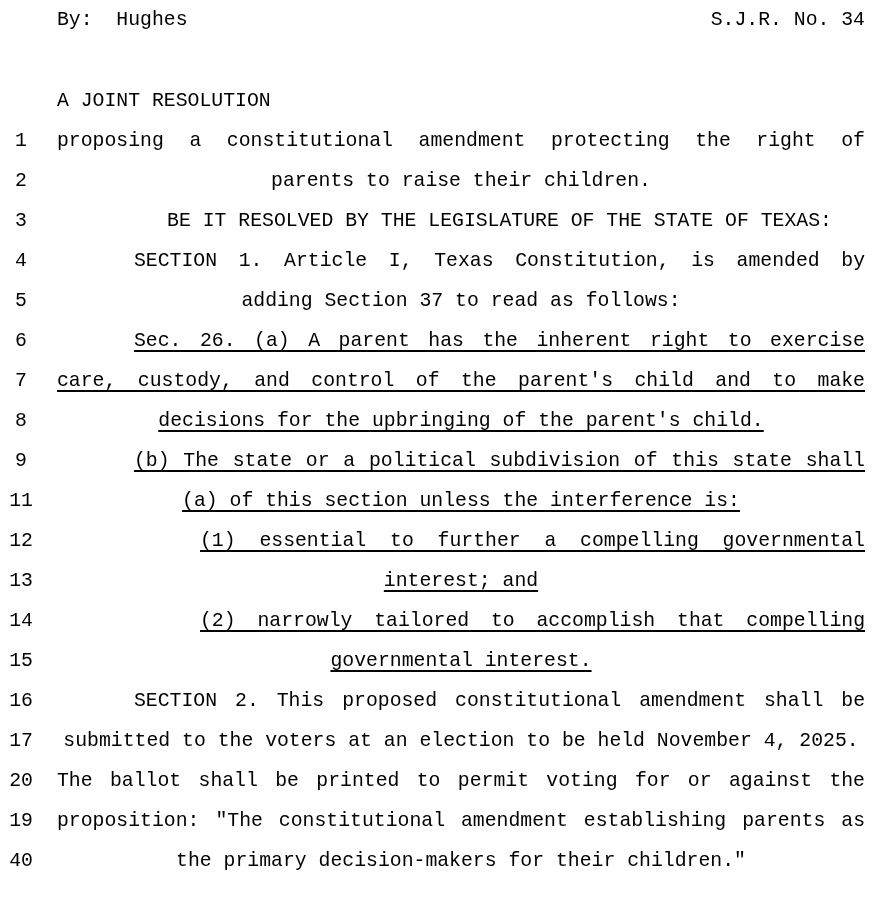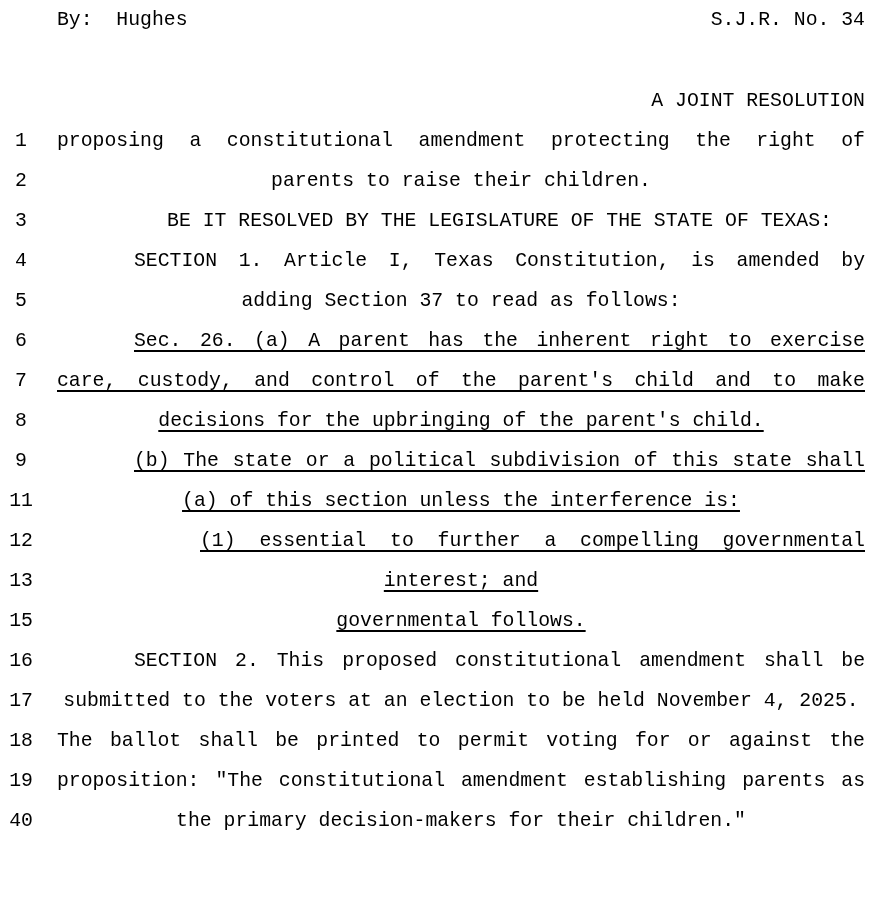--- a/index.html
+++ b/index.html
@@ -22,21 +22,21 @@
     line-height: 40px;
     margin: 0 16px 0 57px;
     display: flex;
     justify-content: space-between;
     white-space: pre;
   }
   .title-row {
     height: 40px;
     line-height: 40px;
     margin: 41px 16px 0 57px;
-    text-align: right;
+    text-align: left;
   }
   .doc-body {
     margin: 0;
   }
   .line-row {
     display: flex;
     height: 40px;
     line-height: 40px;
   }
   .line-num {
@@ -133,38 +133,42 @@
   <div class="line-row">
     <span class="line-num">12</span>
     <span class="line-text ind2 justify u">(1)  essential to further a compelling governmental</span>
   </div>
 
   <div class="line-row">
     <span class="line-num">13</span>
     <span class="line-text u">interest; and</span>
   </div>
 
+  <div class="line-row">
+    <span class="line-num">14</span>
+    <span class="line-text ind2 justify u">(2)  narrowly tailored to accomplish that compelling</span>
+  </div>
 
   <div class="line-row">
     <span class="line-num">15</span>
-    <span class="line-text u">governmental follows.</span>
+    <span class="line-text u">governmental interest.</span>
   </div>
 
   <div class="line-row">
     <span class="line-num">16</span>
     <span class="line-text ind1 justify">SECTION 2.  This proposed constitutional amendment shall be</span>
   </div>
 
   <div class="line-row">
     <span class="line-num">17</span>
     <span class="line-text">submitted to the voters at an election to be held November 4, 2025.</span>
   </div>
 
   <div class="line-row">
-    <span class="line-num">18</span>
+    <span class="line-num">20</span>
     <span class="line-text justify">The ballot shall be printed to permit voting for or against the</span>
   </div>
 
   <div class="line-row">
     <span class="line-num">19</span>
     <span class="line-text justify">proposition: "The constitutional amendment establishing parents as</span>
   </div>
 
   <div class="line-row">
     <span class="line-num">40</span>

